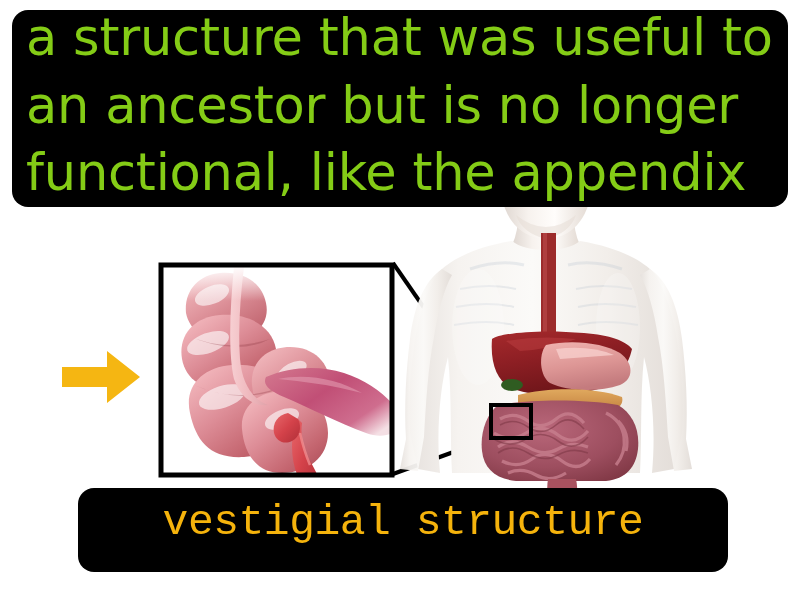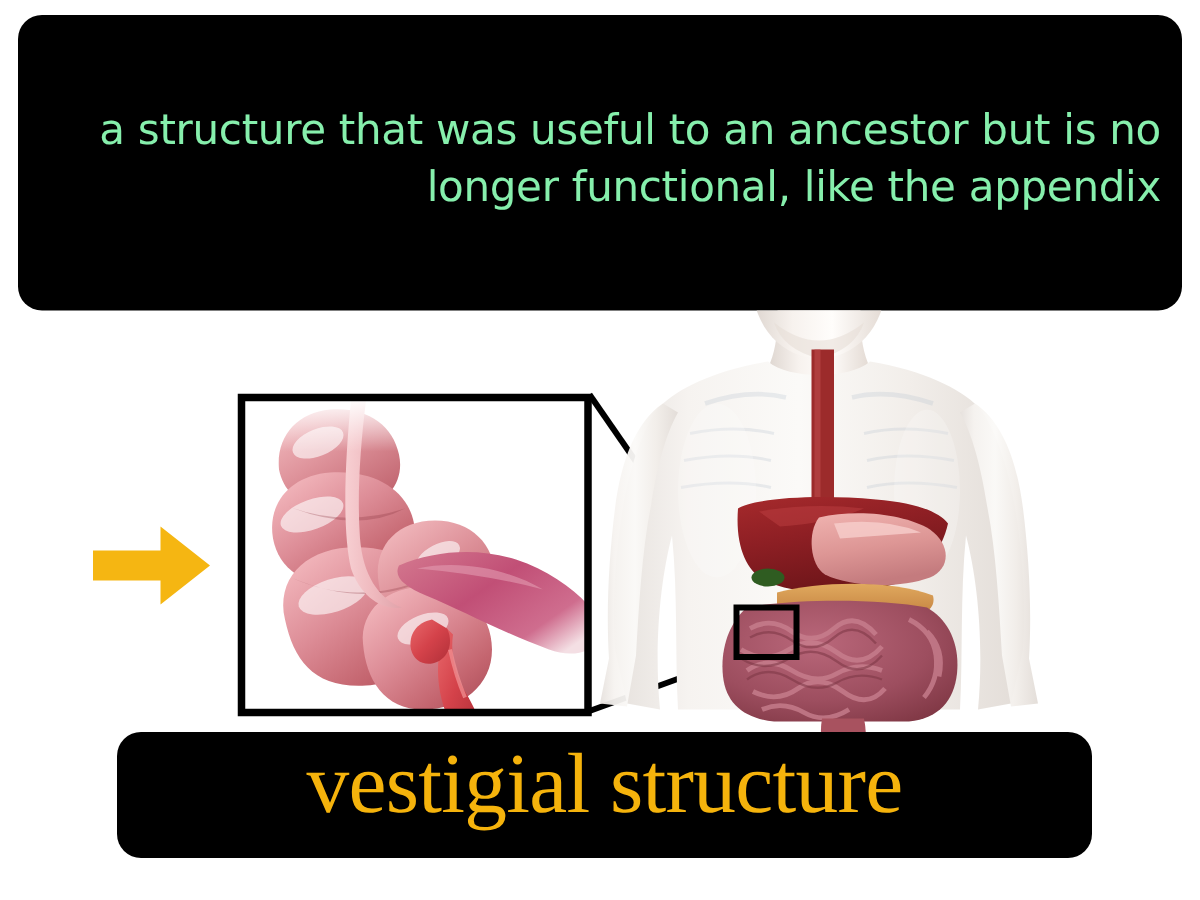--- a/index.html
+++ b/index.html
@@ -28,26 +28,26 @@
     height: 197px;
     background: #000000;
     border-radius: 16px;
     display: flex;
     align-items: center;
     justify-content: center;
     box-sizing: border-box;
     padding: 2px 14px 8px 14px;
   }
   .definition-text {
-    color: #86efac;
+    color: #84cc16;
     font-family: "DejaVu Sans", "Liberation Sans", sans-serif;
-    font-size: 28px;
+    font-size: 51px;
     line-height: 1.33;
     font-weight: 400;
-    text-align: right;
+    text-align: left;
     letter-spacing: -0.2px;
     width: 100%;
   }
 
   
   .illustration {
     position: absolute;
     left: 0;
     top: 207px;
     width: 800px;
@@ -67,22 +67,22 @@
     background: #000000;
     border-radius: 16px;
     box-sizing: border-box;
   }
   .title-text {
     position: absolute;
     left: 0;
     right: 0;
     top: 1px;
     color: #f5b30c;
-    font-family: Liberation Serif, serif;
-    font-size: 57px;
+    font-family: Liberation Mono, monospace;
+    font-size: 43px;
     line-height: 68px;
     font-weight: 400;
     text-align: center;
     letter-spacing: -0.5px;
     white-space: nowrap;
   }
   .attribution {
     position: absolute;
     right: 22px;
     bottom: 6px;

